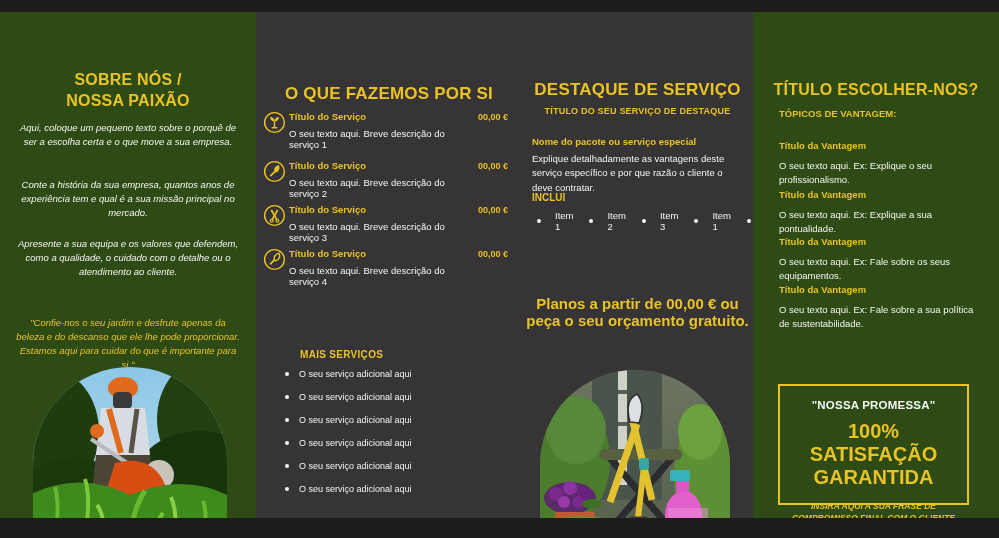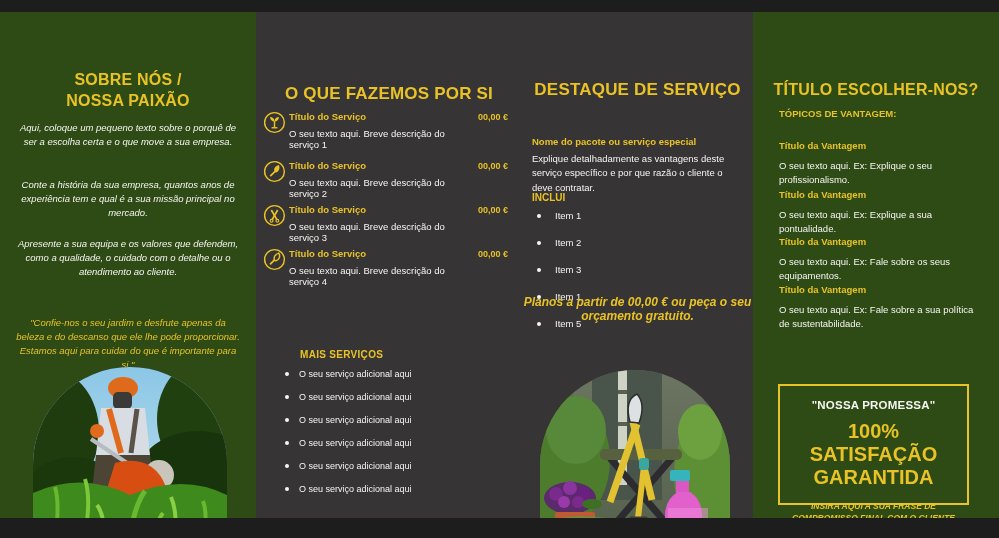--- a/index.html
+++ b/index.html
@@ -79,26 +79,26 @@
   }
   .feat-desc{
     position:absolute;left:17px;right:22px;top:140px;
     color:var(--white);font-size:9.5px;line-height:1.5;
   }
   .feat-inclui{
     position:absolute;left:17px;top:180px;
     color:var(--yellow);font-weight:bold;font-size:10px;
   }
   .feat-items{
-    position:absolute;left:22px;top:198px;display:flex;flex-direction:column;gap:16px;
+    position:absolute;left:22px;top:198px;display:flex;flex-direction:row;gap:16px;
   }
   .feat-items .bullet-item{gap:14px;font-size:9.5px;}
   .feat-plans{
     position:absolute;left:0;right:0;top:283px;text-align:center;padding:0 8px;
-    color:var(--yellow);font-weight:bold;font-style:italic;font-size:12px;
+    color:var(--yellow);font-weight:bold;font-size:15px;
   }
 
   .topics-heading{
     position:absolute;left:26px;top:96px;
     color:var(--yellow);font-weight:bold;font-size:9.5px;
   }
   .adv{position:absolute;left:26px;right:18px;}
   .adv-title{color:var(--yellow);font-weight:bold;font-size:9.5px;}
   .adv-text{color:var(--white);font-size:9.5px;line-height:1.45;margin-top:8px;}
 
@@ -240,20 +240,21 @@
         <div class="bullet-item">O seu serviço adicional aqui</div>
         <div class="bullet-item">O seu serviço adicional aqui</div>
         <div class="bullet-item">O seu serviço adicional aqui</div>
         <div class="bullet-item">O seu serviço adicional aqui</div>
         <div class="bullet-item">O seu serviço adicional aqui</div>
       </div>
     </div>
 
     <div class="col col-featured">
       <h2 class="h-panel h-featured">DESTAQUE DE SERVIÇO</h2>
+      <div class="feat-sub">TÍTULO DO SEU SERVIÇO DE DESTAQUE</div>
       <div class="feat-name">Nome do pacote ou serviço especial</div>
       <div class="feat-desc">Explique detalhadamente as vantagens deste serviço específico e por que razão o cliente o deve contratar.</div>
       <div class="feat-inclui">INCLUI</div>
       <div class="feat-items">
         <div class="bullet-item">Item 1</div>
         <div class="bullet-item">Item 2</div>
         <div class="bullet-item">Item 3</div>
         <div class="bullet-item">Item 1</div>
         <div class="bullet-item">Item 5</div>
       </div>

